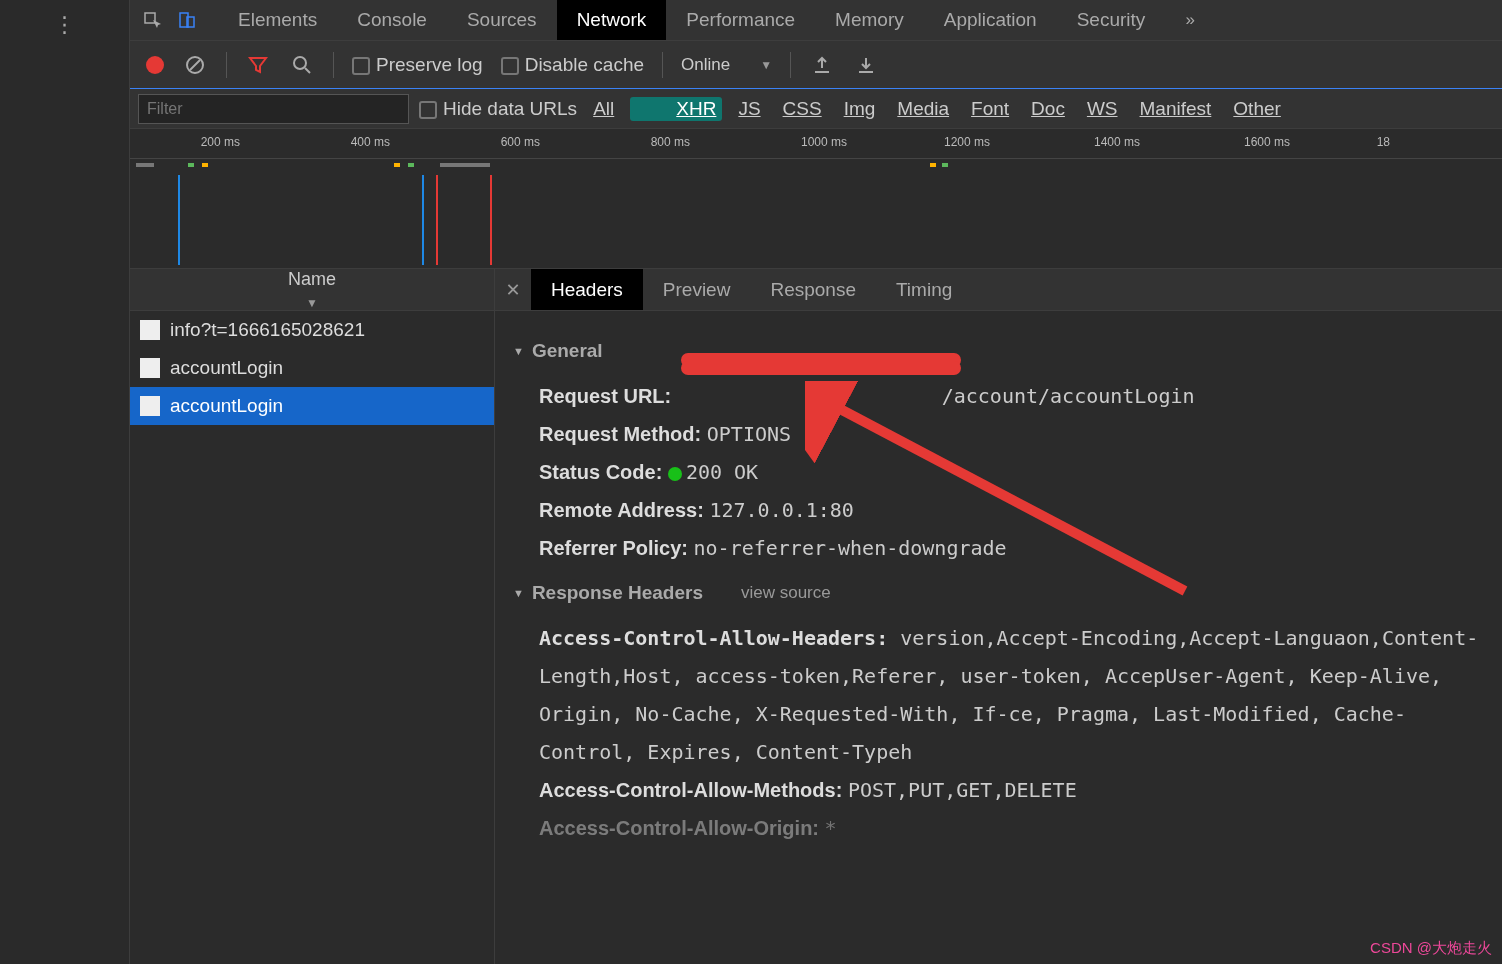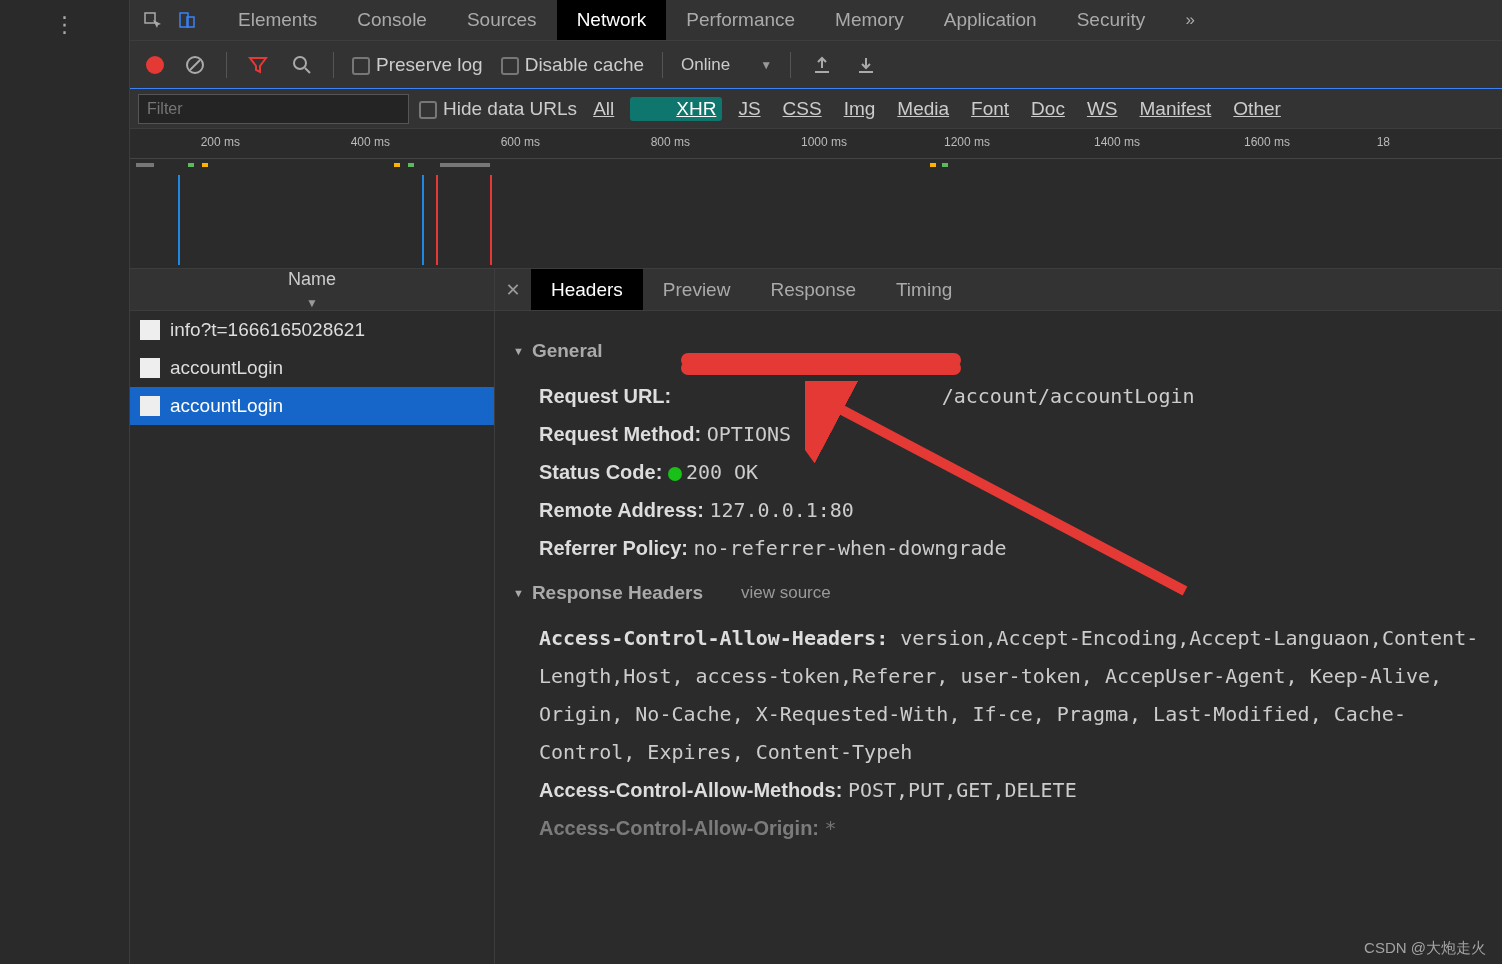--- a/index.html
+++ b/index.html
@@ -213,22 +213,22 @@
     height: 14px;
     background:#e53935;
     border-radius: 7px;
   }
   .arrow-svg {
     position: absolute;
     pointer-events: none;
   }
   .watermark {
     position: absolute;
-    bottom: 6px; right: 16px;
-    color: #a3a3a3; font-size: 15px;
+    bottom: 6px; right: 10px;
+    color: #ec4899; font-size: 15px;
   }
 </style>
 </head>
 <body>
 
 <div class="left-gutter">
   <span class="kebab">⋮</span>
 </div>
 
 <div class="main">

